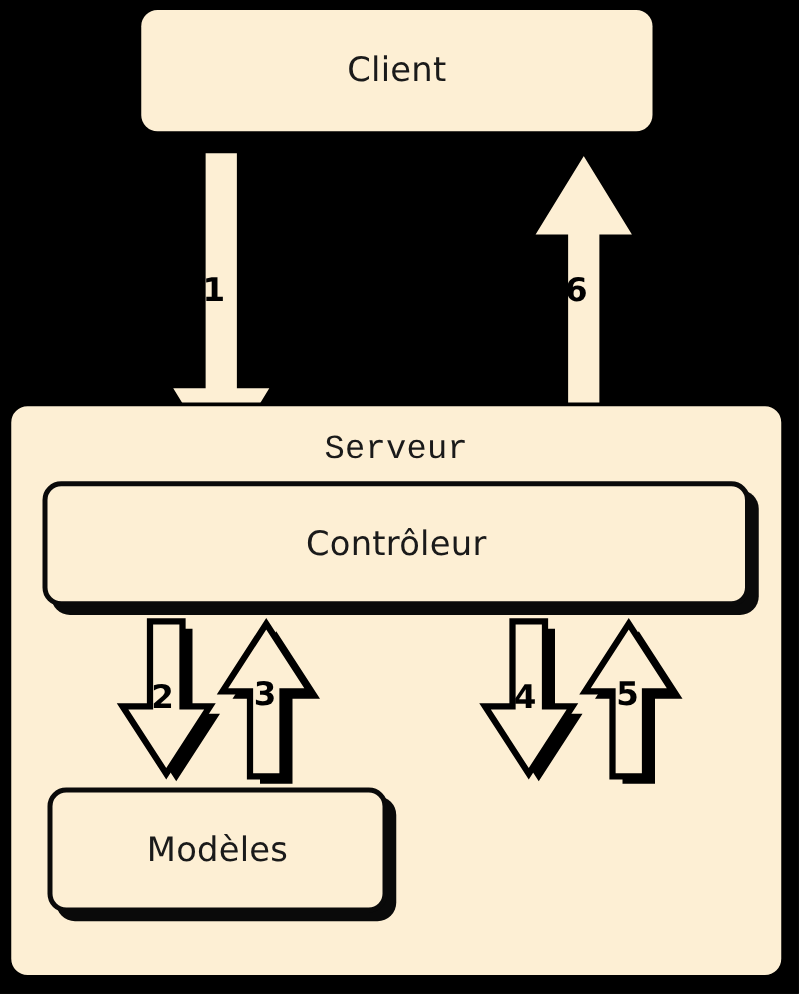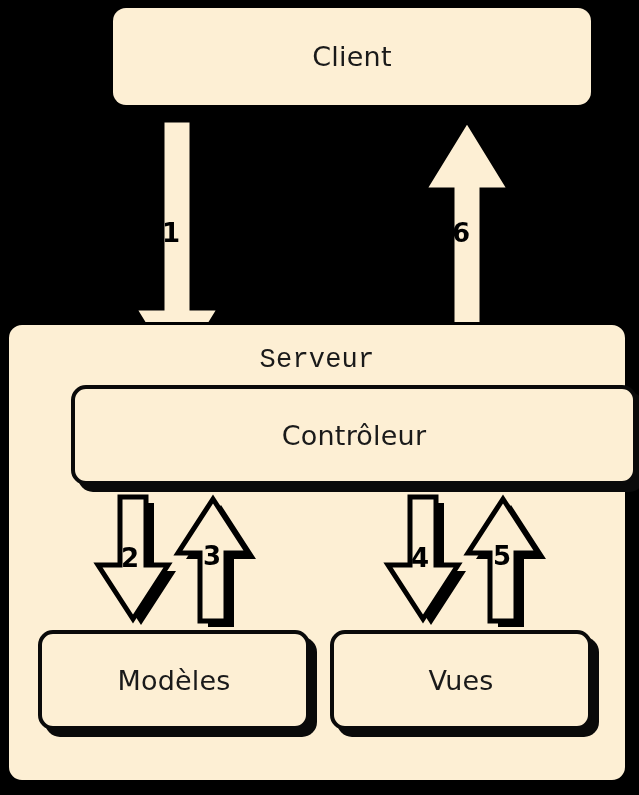--- a/index.html
+++ b/index.html
@@ -31,21 +31,21 @@
     line-height: 1;
     letter-spacing: 0.2px;
     white-space: nowrap;
     color: #1a1a1a;
   }
 
   
   #client-box {
     left: 113px;
     top: 8px;
-    width: 478px;
+    width: 409px;
     height: 97px;
     border-radius: 13px;
   }
 
   
   #serveur-box {
     left: 6px;
     top: 322px;
     width: 622px;
     height: 461px;
@@ -68,21 +68,20 @@
   .inner {
     border: 4px solid #0a0a0a;
     border-radius: 15px;
     box-shadow: 7px 7px 0 0 #0a0a0a;
   }
   #controleur-box {
     left: 34px;
     top: 385px;
     width: 566px;
     height: 100px;
-    margin-left: 37px;
   }
   #modeles-box {
     left: 38px;
     top: 630px;
     width: 272px;
     height: 100px;
   }
   #vues-box {
     left: 330px;
     top: 630px;
@@ -190,17 +189,14 @@
       <path d="M 35 2 L 70 56 L 48 56 L 48 124 L 22 124 L 22 56 L 0 56 Z" transform="translate(8,6)" fill="#000000"></path>
       <path d="M 35 2 L 70 56 L 48 56 L 48 124 L 22 124 L 22 56 L 0 56 Z" fill="#FDEFD4" stroke="#000000" stroke-width="5" stroke-linejoin="miter"></path>
     </svg>
   </div>
   <div class="arrow-num" id="num-5">5</div>
 
   <div class="box inner" id="modeles-box">
     <span class="box-label">Modèles</span>
   </div>
 
-  <div class="box inner" id="vues-box">
-    <span class="box-label">Vues</span>
-  </div>
 
 </div>
 
 </body></html>

